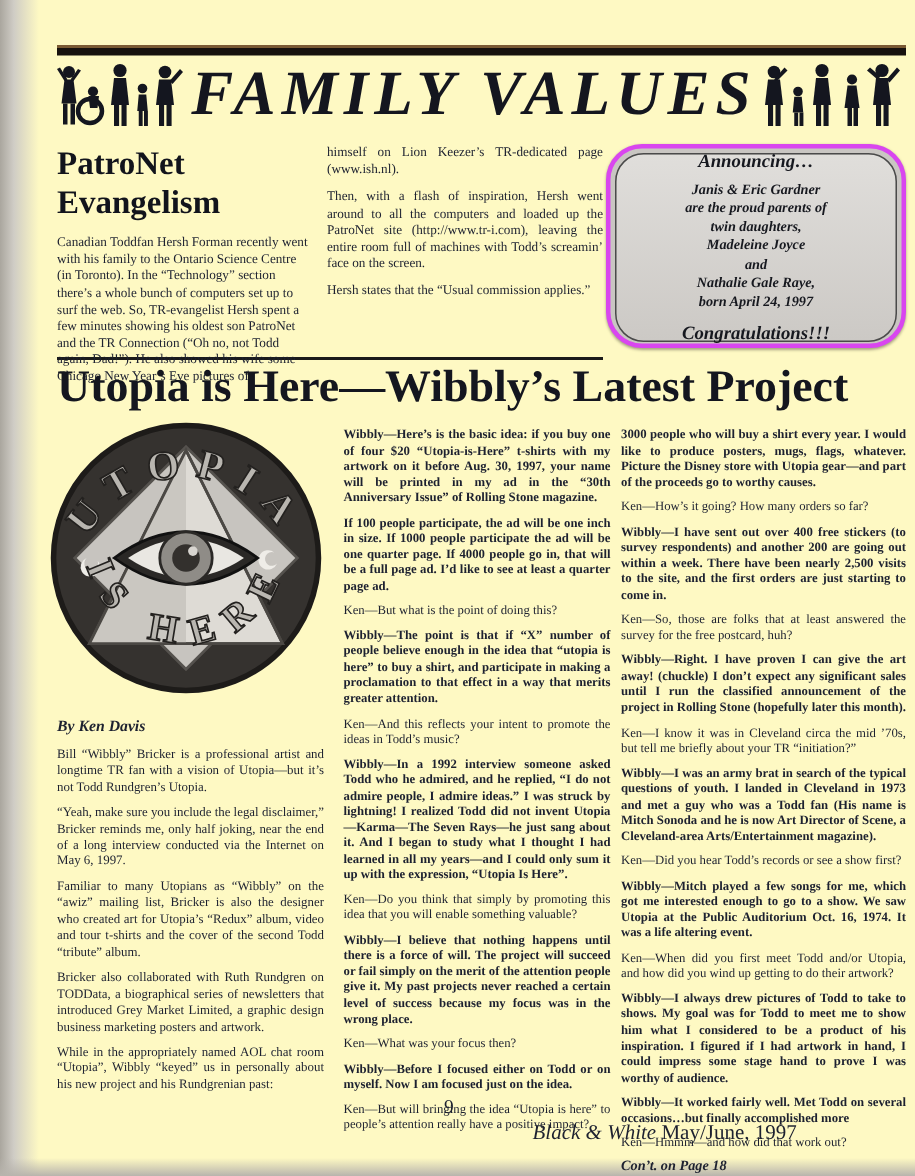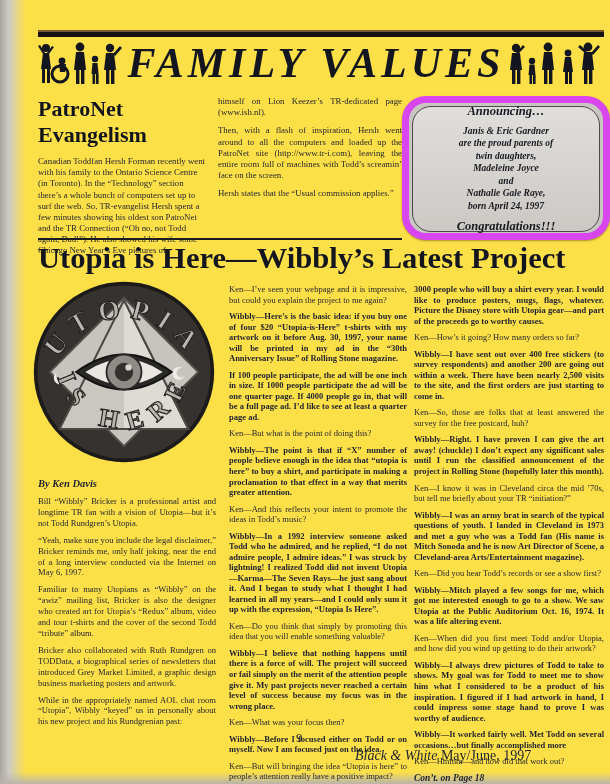--- a/index.html
+++ b/index.html
@@ -1,16 +1,16 @@
 <!DOCTYPE html>
 <html><head>
 <meta charset="utf-8">
 <style>
   html,body{margin:0;padding:0;background:#9a968f;}
-  .page{position:relative;width:610px;height:784px;background:#fde047;overflow:hidden;
+  .page{position:relative;width:610px;height:784px;background:#fef9c3;overflow:hidden;
         font-family:"Liberation Serif", serif;color:#1d2130;}
   .scan-left{position:absolute;left:0;top:0;bottom:0;width:26px;
         background:linear-gradient(90deg,#aaa69e 0%,#cfccc5 35%,rgba(235,232,225,0) 100%);}
   .scan-bottom{position:absolute;left:0;right:0;bottom:0;height:12px;
         background:linear-gradient(0deg,#b8b4ad 0%,rgba(235,232,225,0) 100%);}
   .content{position:absolute;left:38px;top:8px;width:566px;}
 
   .top-rule{margin-top:22px;height:5px;background:#17120e;border-top:2px solid #7a5a33;}
 
   .masthead{display:flex;align-items:center;height:50px;margin-top:1px;}
@@ -20,21 +20,21 @@
   .figures{flex:none;}
   .figures svg{display:block;}
 
   .patronet{display:flex;margin-top:8px;height:136px;}
   .pn-col1{width:168px;flex:none;}
   .pn-col2{width:184px;flex:none;margin-left:12px;}
   .pn-col2 p{text-align:justify;}
   .pn-head{font-size:22px;font-weight:bold;margin:0 0 8px;color:#12141c;}
   .body-p{font-size:8.8px;line-height:1.27;margin:0 0 7px;}
 
-  .announce{margin-left:auto;width:188px;height:124px;flex:none;border:7px solid #d946ef;
+  .announce{margin-left:auto;width:188px;height:124px;flex:none;border:3px solid #d946ef;
         border-radius:24px;background:#c9c6c2;padding:3px;box-shadow:0 1px 2px rgba(0,0,0,.35);}
   .announce-inner{height:100%;border:1px solid #4a4a4a;border-radius:19px;text-align:center;
         font-style:italic;font-weight:bold;background:linear-gradient(180deg,#e0dedb 0%,#ccc9c5 100%);
         display:flex;flex-direction:column;justify-content:center;color:#16181f;}
   .announce-title{font-size:12.5px;margin:0 0 6px;}
   .announce-lines p{font-size:9.5px;line-height:1.32;margin:0;}
   .announce-closing{font-size:12.5px;margin:7px 0 0;}
 
   .headline-rule{width:364px;height:2px;background:#1b1b1b;margin:6px 0 1px;}
   .headline{font-size:30px;font-weight:bold;margin:0 0 9px;white-space:nowrap;color:#14161f;
@@ -189,21 +189,20 @@
         <div>
             <p class="body-p">Bill “Wibbly” Bricker is a professional artist and longtime TR fan with a vision of Utopia—but it’s not Todd Rundgren’s Utopia.</p>
             <p class="body-p">“Yeah, make sure you include the legal disclaimer,” Bricker reminds me, only half joking, near the end of a long interview conducted via the Internet on May 6, 1997.</p>
             <p class="body-p">Familiar to many Utopians as “Wibbly” on the “awiz” mailing list, Bricker is also the designer who created art for Utopia’s “Redux” album, video and tour t-shirts and the cover of the second Todd “tribute” album.</p>
             <p class="body-p">Bricker also collaborated with Ruth Rundgren on TODData, a biographical series of newsletters that introduced Grey Market Limited, a graphic design business marketing posters and artwork.</p>
             <p class="body-p">While in the appropriately named AOL chat room “Utopia”, Wibbly “keyed” us in personally about his new project and his Rundgrenian past:</p>
           </div>
       </div>
 
       <div class="colB">
-          <p class="qa ken">Ken—I’ve seen your webpage and it is impressive, but could you explain the project to me again?</p>
           <p class="qa wibbly">Wibbly—Here’s is the basic idea: if you buy one of four $20 “Utopia-is-Here” t-shirts with my artwork on it before Aug. 30, 1997, your name will be printed in my ad in the “30th Anniversary Issue” of Rolling Stone magazine.</p>
           <p class="qa wibbly">If 100 people participate, the ad will be one inch in size. If 1000 people participate the ad will be one quarter page. If 4000 people go in, that will be a full page ad. I’d like to see at least a quarter page ad.</p>
           <p class="qa ken">Ken—But what is the point of doing this?</p>
           <p class="qa wibbly">Wibbly—The point is that if “X” number of people believe enough in the idea that “utopia is here” to buy a shirt, and participate in making a proclamation to that effect in a way that merits greater attention.</p>
           <p class="qa ken">Ken—And this reflects your intent to promote the ideas in Todd’s music?</p>
           <p class="qa wibbly">Wibbly—In a 1992 interview someone asked Todd who he admired, and he replied, “I do not admire people, I admire ideas.” I was struck by lightning! I realized Todd did not invent Utopia—Karma—The Seven Rays—he just sang about it. And I began to study what I thought I had learned in all my years—and I could only sum it up with the expression, “Utopia Is Here”.</p>
           <p class="qa ken">Ken—Do you think that simply by promoting this idea that you will enable something valuable?</p>
           <p class="qa wibbly">Wibbly—I believe that nothing happens until there is a force of will. The project will succeed or fail simply on the merit of the attention people give it. My past projects never reached a certain level of success because my focus was in the wrong place.</p>
           <p class="qa ken">Ken—What was your focus then?</p>
           <p class="qa wibbly">Wibbly—Before I focused either on Todd or on myself. Now I am focused just on the idea.</p>

